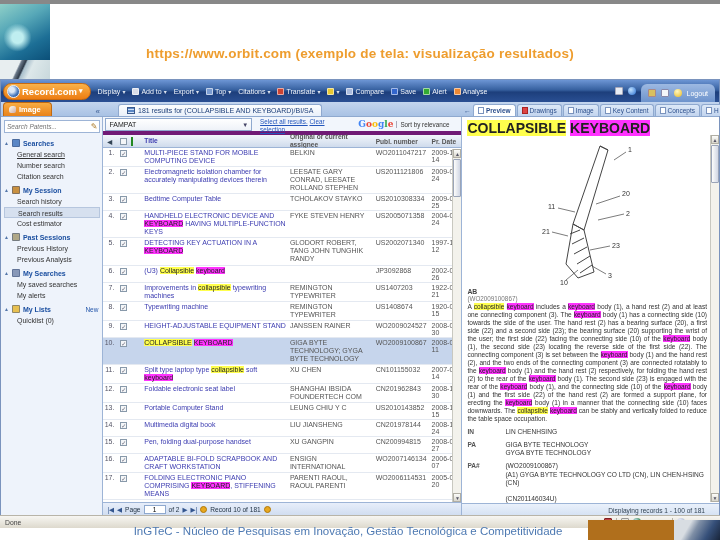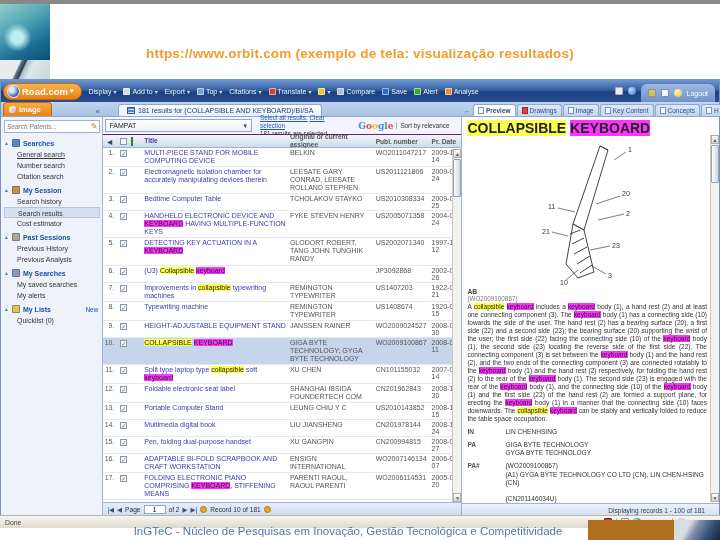--- a/index.html
+++ b/index.html
@@ -87,21 +87,21 @@
   .sb-sec { display:flex; align-items:center; gap:3px; height:12px; color:#1b4fa0; font-weight:bold; font-size:7px; margin-top:2px; }
   .sb-sec .tri { color:#5577aa; font-size:5px; }
   .sb-sec .sic { width:8px; height:8px; border-radius:1px; border:1px solid rgba(60,80,120,.5); }
   .sb-sec .new { margin-left:auto; color:#2255aa; font-weight:normal; font-size:6.5px; padding-right:2px; }
   .sb-item { height:11px; line-height:11px; padding-left:13px; font-size:7px; color:#333; white-space:nowrap; }
   .sb-item.underline { text-decoration:underline; }
   .sb-item.selected { background:#d6e0ef; border:1px solid #b6c6de; }
 
   
   .main { width:359px; display:flex; flex-direction:column; border-right:1px solid #9db4d6; position:relative; }
-  .controls { height:18px; display:flex; align-items:center; gap:8px; background:#f2f6fc; border-bottom:1px solid #701a75; padding:1px 2px; }
+  .controls { height:18px; display:flex; gap:8px; background:#f2f6fc; border-bottom:4px solid #701a75; padding:1px 2px; }
   .dbselect { width:148px; height:13px; background:linear-gradient(#fff,#eef2f8); border:1px solid #8fa9cf;
     display:flex; align-items:center; justify-content:space-between; padding:0 3px; font-size:7px; color:#222; }
   .dbselect .dd { color:#446; font-size:6px; }
   .sel-links { line-height:8px; font-size:6.3px; }
   .sel-links .lnk { color:#2255bb; text-decoration:underline; }
   .sel-links .note { color:#333; }
   .sortzone { margin-left:auto; display:flex; align-items:center; gap:3px; white-space:nowrap; padding-right:10px; }
   .google { font-family:"DejaVu Serif",serif; font-weight:bold; font-size:9px; letter-spacing:0; }
   .google span:nth-child(1){color:#4285f4}.google span:nth-child(2){color:#ea4335}
   .google span:nth-child(3){color:#fbbc05}.google span:nth-child(4){color:#4285f4}
@@ -173,21 +173,21 @@
   <div class="photo photo-plant"></div>
   <div class="photo photo-pen"></div>
 
   <div class="slide-title">https://www.orbit.com (exemplo de tela: visualização resultados)</div>
 
   <div class="app">
 
     <div class="toolbar">
       <div class="logo-pill">
         <span class="logo-circle"></span>
-        <span>Road.com</span>
+        <span>Record.com</span>
         <span class="caret">▾</span>
       </div>
       <div class="tb-items" id="tb-items">
           <span class="tb-btn">
             <span>Display</span>
             <span class="tb-caret">▾</span>
           </span>
           <span class="tb-btn">
             <span class="tb-ic" style="background:#d8dce8"></span>
             <span>Add to</span>

